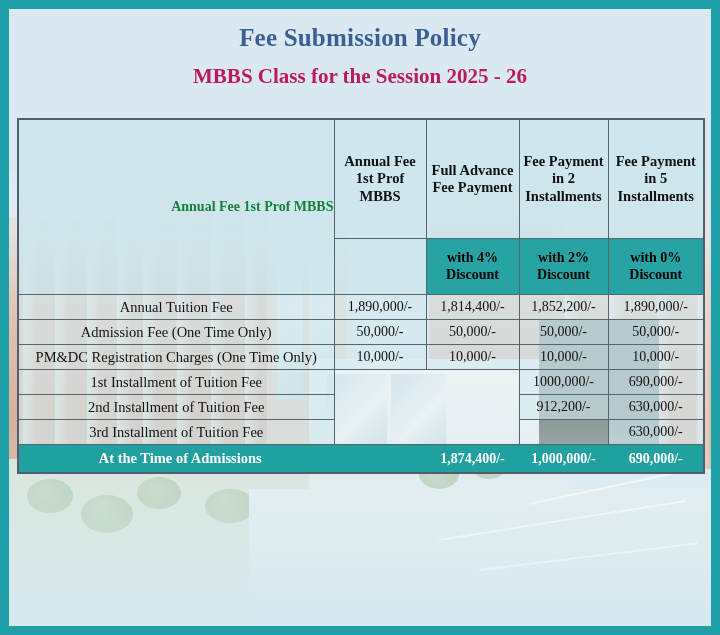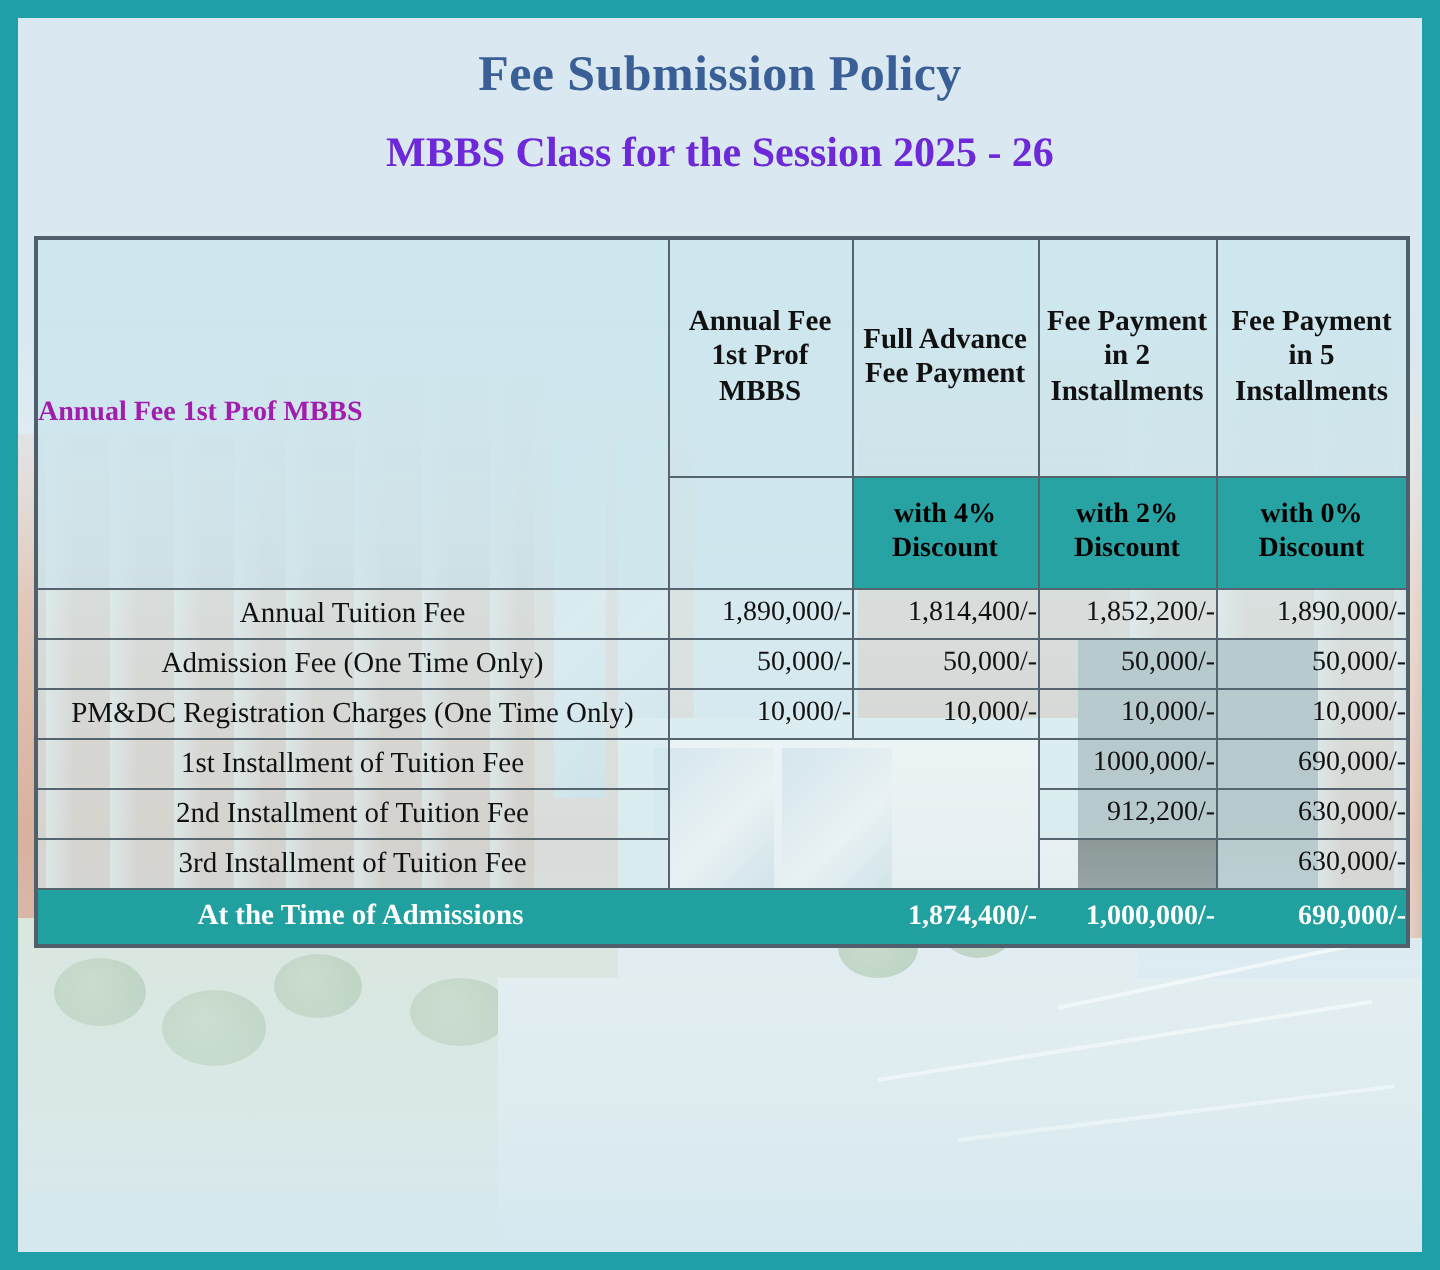--- a/index.html
+++ b/index.html
@@ -123,21 +123,21 @@
     font-size: 25px;
     font-weight: bold;
     color: #3a5f97;
     letter-spacing: 0.2px;
   }
   .title-sub {
     margin: 0;
     padding-top: 12px;
     font-size: 21px;
     font-weight: bold;
-    color: #6d28d9;
+    color: #be185d;
   }
 
   
   .fee-table-wrap {
     position: absolute;
     left: 8px;
     top: 109px;
     width: 686px;
     z-index: 20;
   }
@@ -155,24 +155,24 @@
   }
 
   col.c0 { width: 316px; }
   col.c1 { width: 92px; }
   col.c2 { width: 93px; }
   col.c3 { width: 89px; }
   col.c4 { width: 96px; }
 
   .hdr-main {
     height: 118px;
-    text-align: left;
+    text-align: right;
     font-size: 14px;
     font-weight: bold;
-    color: #a21caf;
+    color: #15803d;
     background: rgba(203,229,236,0.80) !important;
   }
   .hdr-col {
     height: 118px;
     text-align: center;
     font-size: 14.5px;
     font-weight: bold;
     line-height: 1.18;
     color: #111;
     background: rgba(203,229,236,0.80) !important;
@@ -198,21 +198,21 @@
     color: #111;
     padding: 0 0 0 6px;
     text-align: center;
     white-space: nowrap;
   }
   td.num {
     height: 24px;
     font-size: 14px;
     color: #111;
     padding: 0 7px 0 0;
-    text-align: right;
+    text-align: center;
     white-space: nowrap;
   }
   td.blank {
     height: 24px;
     background: transparent !important;
   }
   td.merged-blank {
     background: transparent !important;
     border-left: 1px solid #55646f;
     border-right: 1px solid #55646f;

